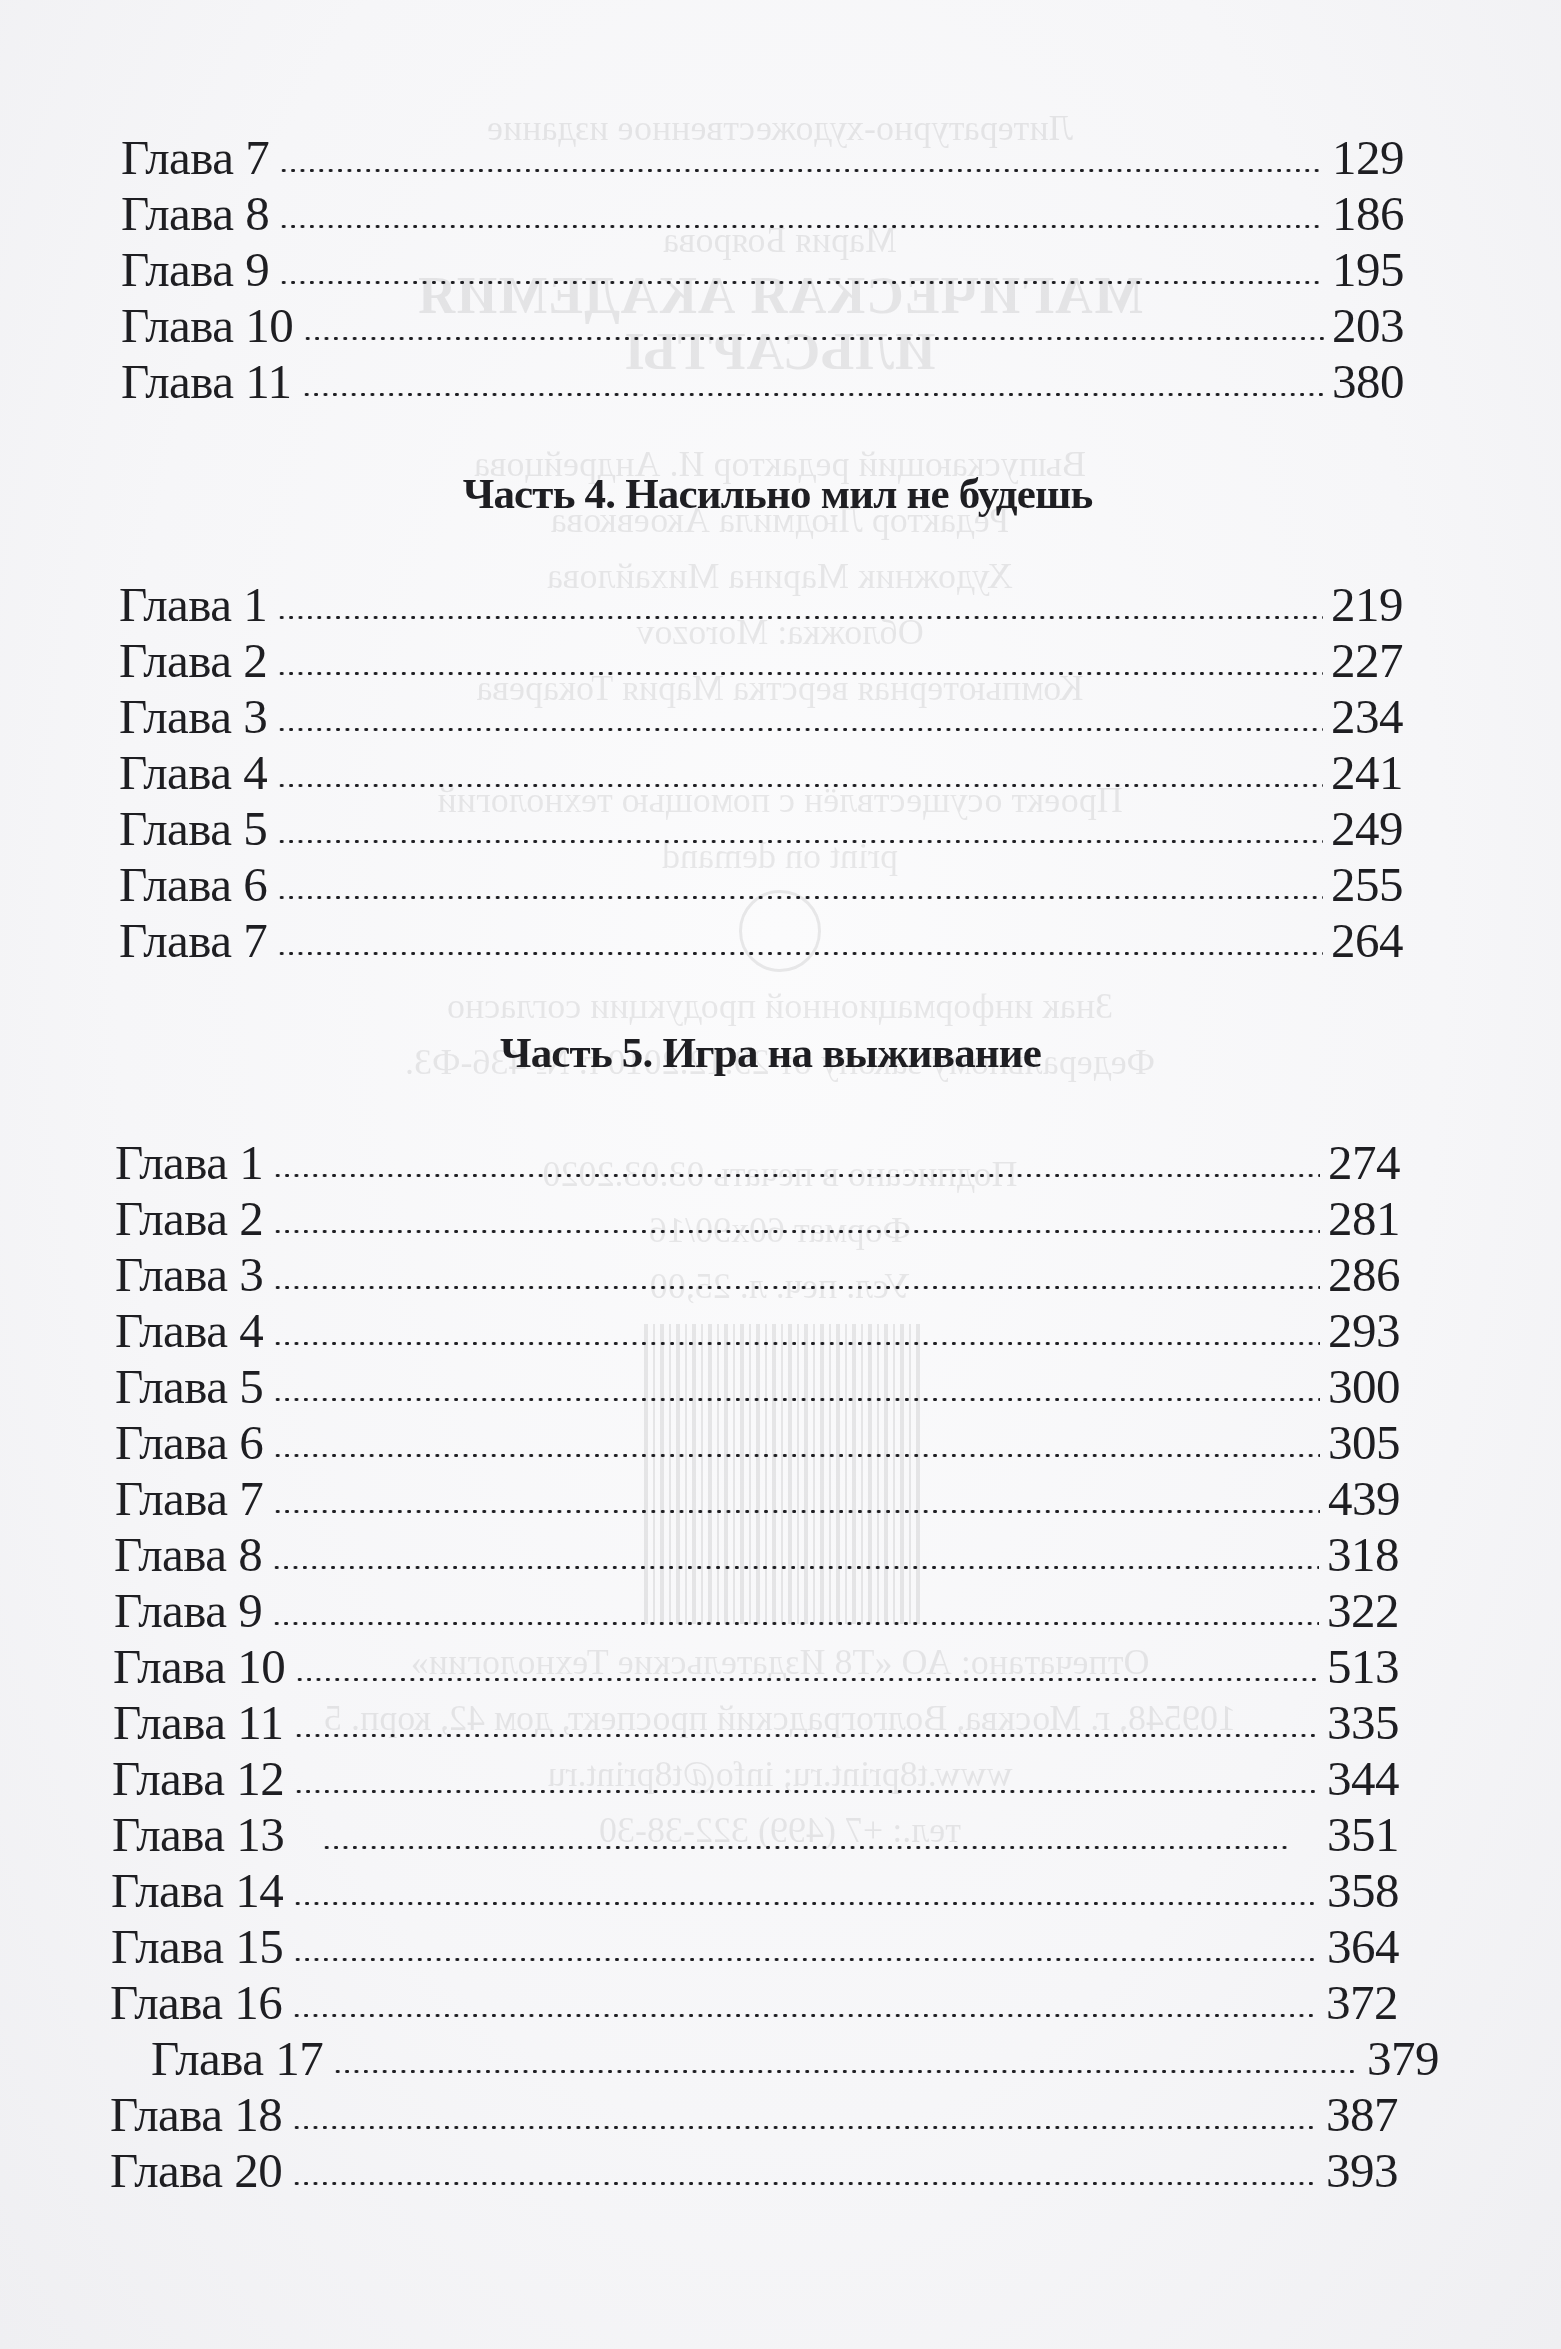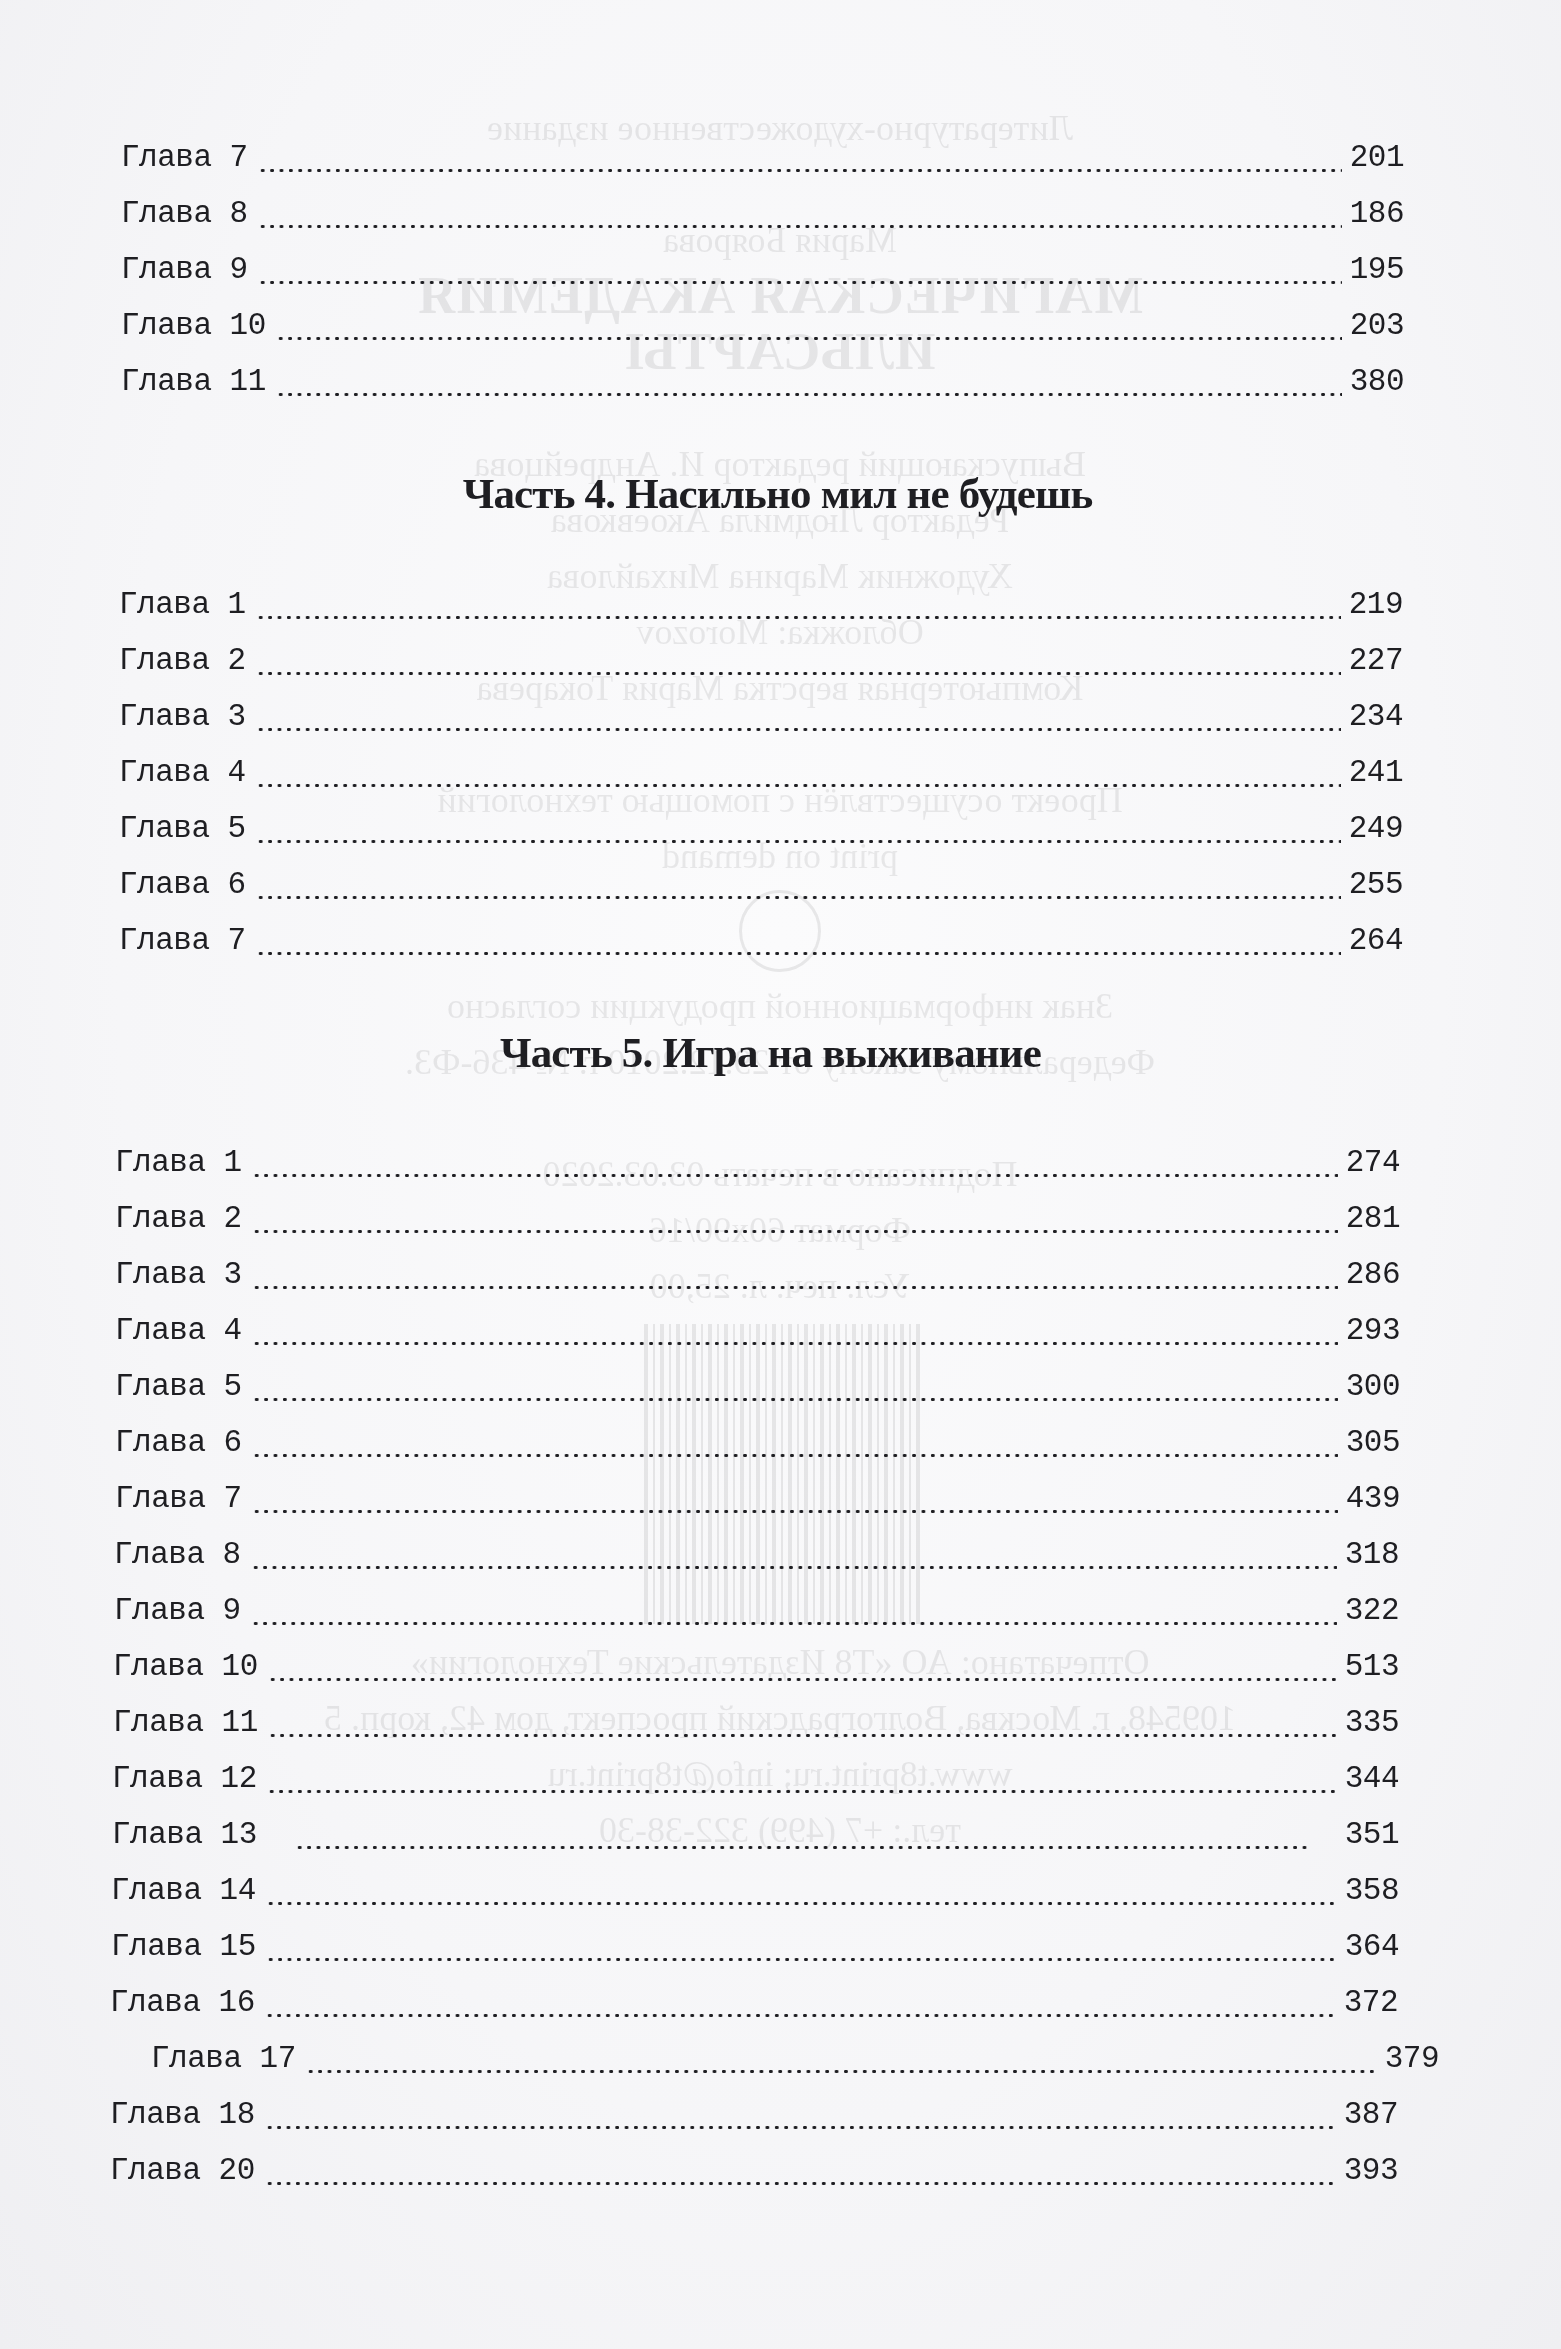--- a/index.html
+++ b/index.html
@@ -62,25 +62,24 @@
       left: 0; top: 0;
       width: 1561px;
     }
     .section {
       position: absolute;
     }
     .row {
       position: absolute;
       display: flex;
       align-items: flex-start;
-      font-size: 31px;
+      font-size: 49px;
       height: 56px;
       line-height: 56px;
       white-space: nowrap;
-      font-family: Liberation Mono, monospace;
     }
     .row .label {
       flex: 0 0 auto;
       letter-spacing: -0.5px;
     }
     .row .leader {
       flex: 1 1 auto;
       overflow: hidden;
       margin: 0 8px 0 10px;
       height: 56px;
@@ -142,21 +141,21 @@
     <div>www.t8print.ru; info@t8print.ru</div>
     <div>тел.: +7 (499) 322-38-30</div>
   </div>
 
   <div class="toc">
 
     <div class="section">
       <div class="row" style="top:130px; left:121px; width:1283px;">
         <span class="label">Глава 7</span>
         <span class="leader"></span>
-        <span class="page-num">201</span>
+        <span class="page-num">129</span>
       </div>
       <div class="row" style="top:186px; left:121px; width:1283px;">
         <span class="label">Глава 8</span>
         <span class="leader"></span>
         <span class="page-num">186</span>
       </div>
       <div class="row" style="top:242px; left:121px; width:1283px;">
         <span class="label">Глава 9</span>
         <span class="leader"></span>
         <span class="page-num">195</span>

